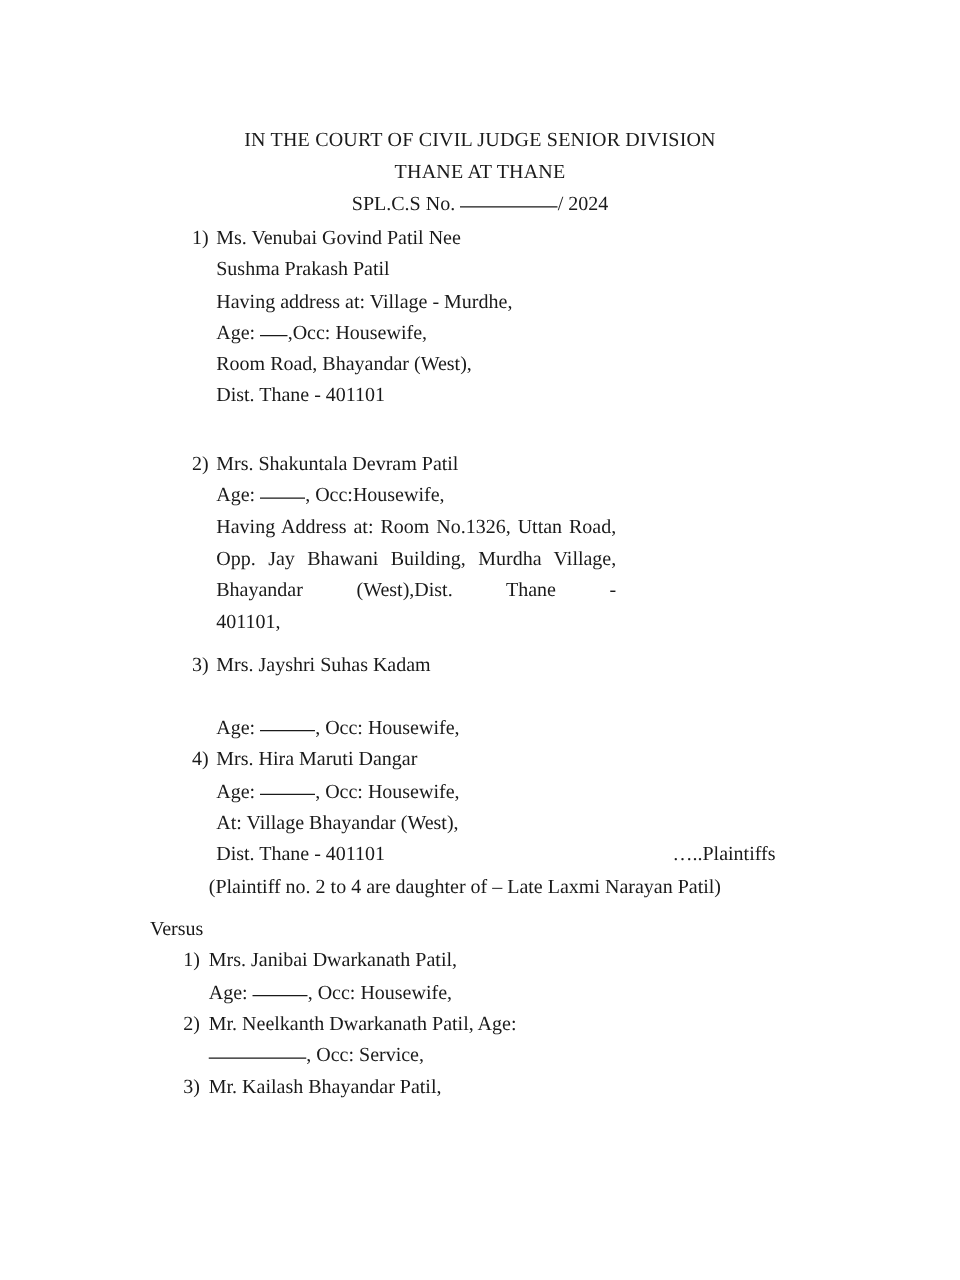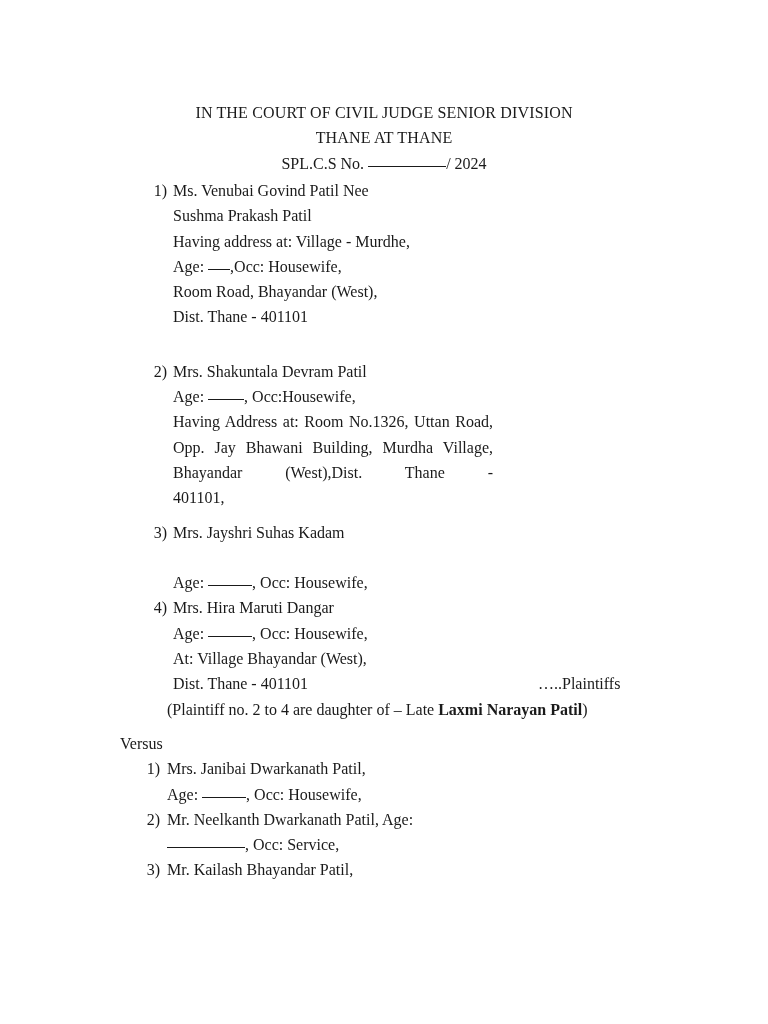--- a/index.html
+++ b/index.html
@@ -108,21 +108,21 @@
     top: 0;
     white-space: nowrap;
     margin-left: 35px;
   }
 
   .note {
     margin-left: 167px;
     line-height: 25.3px;
     white-space: nowrap;
   }
-  .note b { font-weight: bold; }
+  .note b { font-weight: normal; }
 
   
   .versus-label {
     margin-left: 120px;
     font-weight: normal;
     line-height: 25.3px;
   }
   .defendants .party .num { width: 22px; margin-left: 138px; }
   .defendants .party .lines { margin-left: 7px; }
   .defendants .just .lines { max-width: 230px; }

